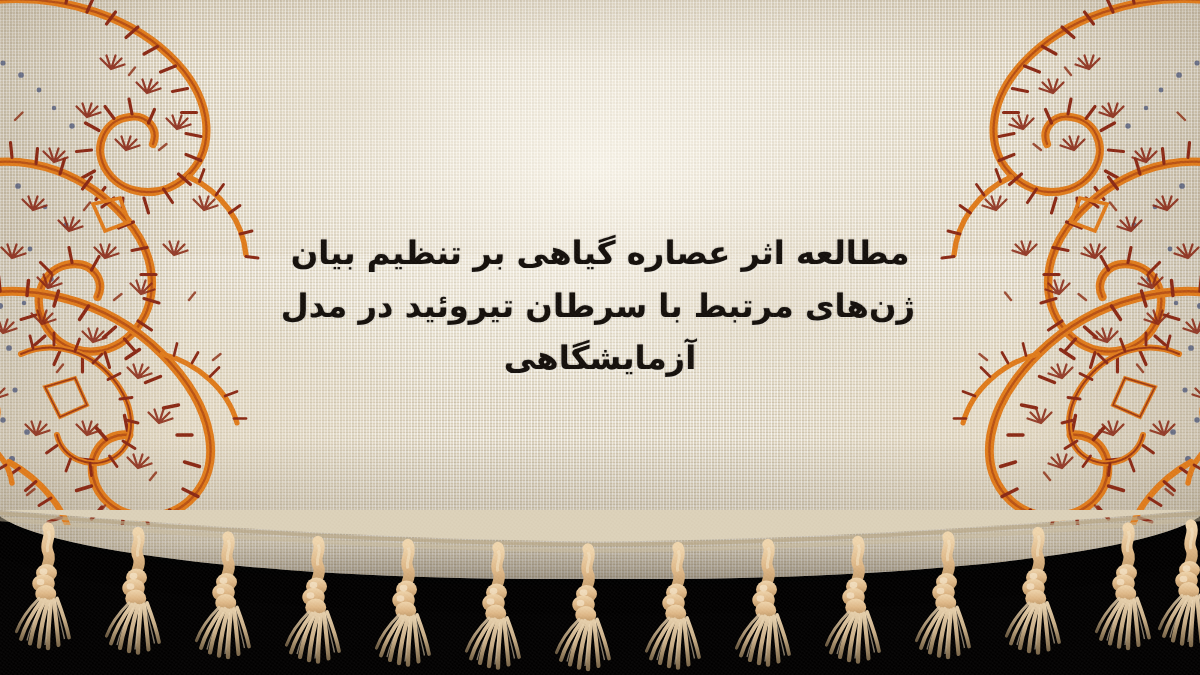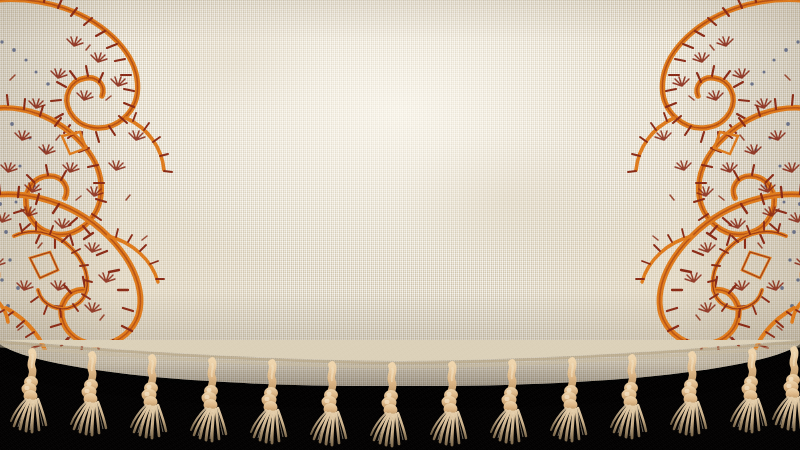--- a/index.html
+++ b/index.html
@@ -731,20 +731,25 @@
             <path d="M20 240 l4 -5"></path>
             <path d="M44 90 l5 -5"></path>
           <path d="M160 210 l4 -5"></path>
             <path d="M176 250 l5 -4"></path>
             <path d="M100 352 l4 -5"></path>
         </g>
       </g>
     </svg>
   </div>
 
+  <div class="title-block">
+    <div class="title-line">مطالعه اثر عصاره گیاهی بر تنظیم بیان</div>
+    <div class="title-line">ژن‌های مرتبط با سرطان تیروئید در مدل</div>
+    <div class="title-line">آزمایشگاهی</div>
+  </div>
 
   <div class="fringe">
     <svg viewBox="0 0 800 110" xmlns="http://www.w3.org/2000/svg" preserveAspectRatio="none">
       <defs>
         <linearGradient id="cord" x1="0" y1="0" x2="0" y2="1">
           <stop offset="0%" stop-color="#f0d6ae"></stop>
           <stop offset="50%" stop-color="#dfb887"></stop>
           <stop offset="100%" stop-color="#b8905f"></stop>
         </linearGradient>
         <linearGradient id="strand" x1="0" y1="0" x2="0" y2="1">

